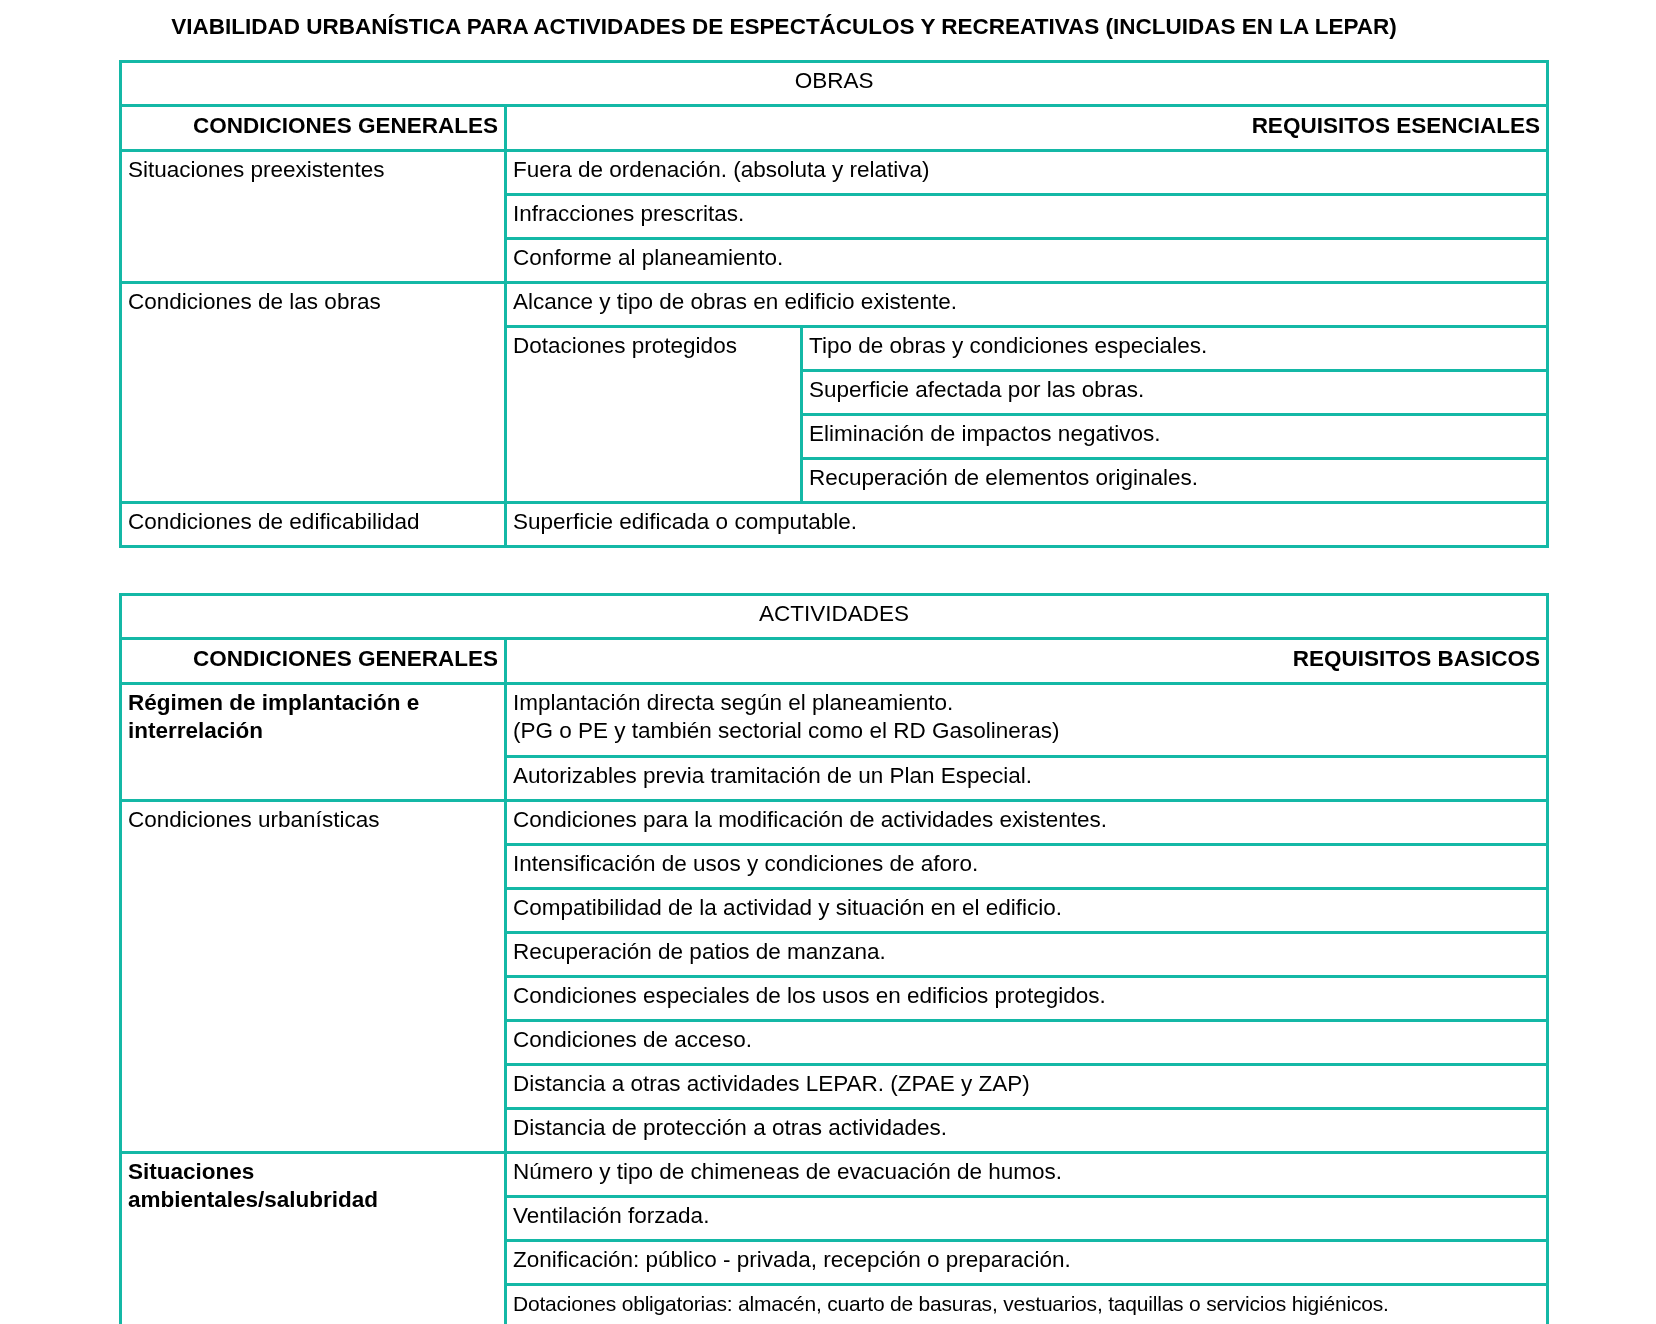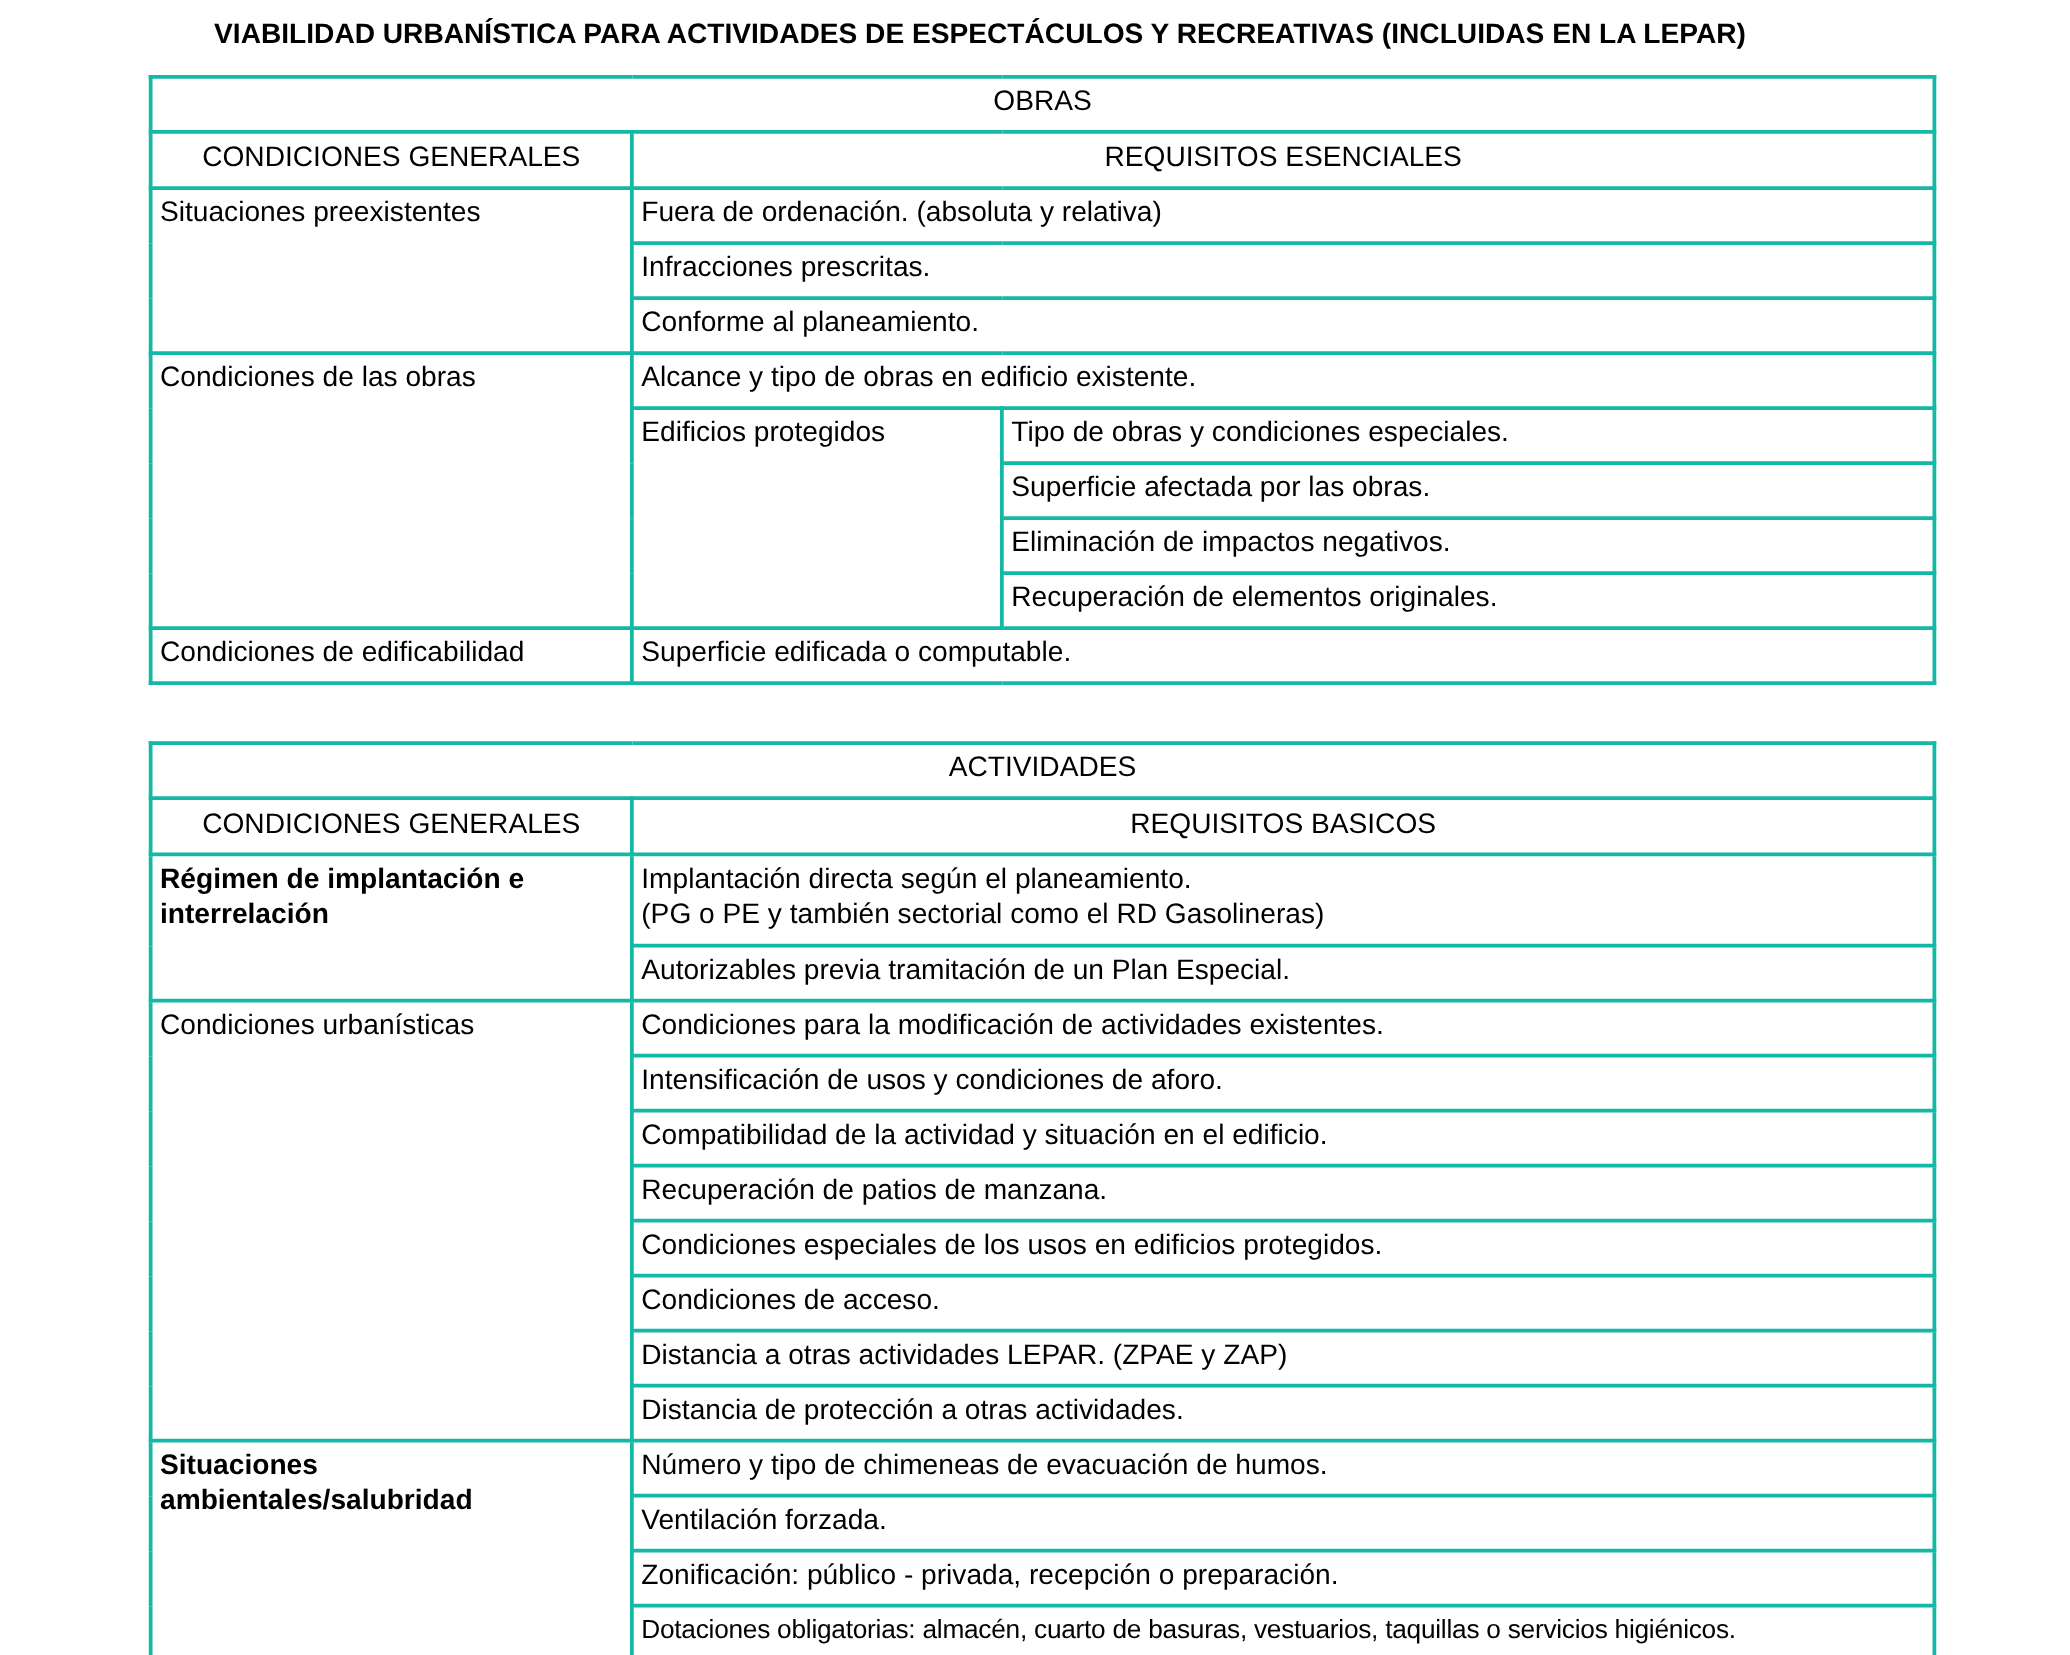--- a/index.html
+++ b/index.html
@@ -5,21 +5,21 @@
   html, body { margin: 0; padding: 0; background: #ffffff; }
   body { width: 1656px; height: 1324px; position: relative; overflow: hidden;
          font-family: "Liberation Sans", sans-serif; color: #000; }
   .title { position: absolute; top: 14px; left: 0; width: 1568px; text-align: center;
            font-weight: bold; font-size: 22.5px; letter-spacing: 0px; }
   table.grid { position: absolute; left: 119px; width: 1427px; border-collapse: collapse;
                table-layout: fixed; font-size: 22.5px; }
   table.grid td { border: 3px solid #14b8a6; padding: 0 6px; vertical-align: top;
                   line-height: 28px; white-space: nowrap; overflow: hidden; }
   table.grid td.sec { text-align: center; height: 37px; padding-top: 4px; }
-  table.grid td.hdr { text-align: center; font-weight: normal; height: 37px; padding-top: 5px; }
+  table.grid td.hdr { text-align: right; font-weight: bold; height: 37px; padding-top: 5px; }
   table.grid td.c { height: 37px; padding-top: 4px; }
   table.grid td.tall { height: 66px; padding-top: 4px; white-space: normal; margin-left: 40px; }
   table.grid td.wrap { white-space: normal; font-weight: bold; }
   #t1 { top: 60px; }
   #t2 { top: 593px; }
   td.small { font-size: 21px; letter-spacing: -0.2px; }
 </style>
 </head>
 <body>
 
@@ -49,21 +49,21 @@
   </tr>
   <tr>
     <td class="c" colspan="2">Conforme al planeamiento.</td>
   </tr>
 
   <tr>
     <td class="c" rowspan="5">Condiciones de las obras</td>
     <td class="c" colspan="2">Alcance y tipo de obras en edificio existente.</td>
   </tr>
   <tr>
-    <td class="c" rowspan="4">Edificios protegidos</td>
+    <td class="c" rowspan="4">Dotaciones protegidos</td>
     <td class="c">Tipo de obras y condiciones especiales.</td>
   </tr>
   <tr>
     <td class="c">Superficie afectada por las obras.</td>
   </tr>
   <tr>
     <td class="c">Eliminación de impactos negativos.</td>
   </tr>
   <tr>
     <td class="c">Recuperación de elementos originales.</td>

